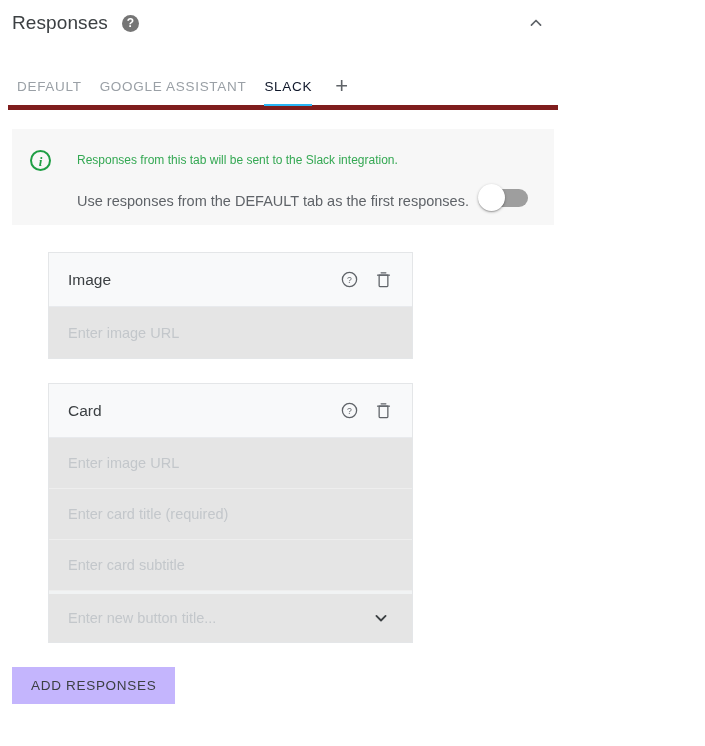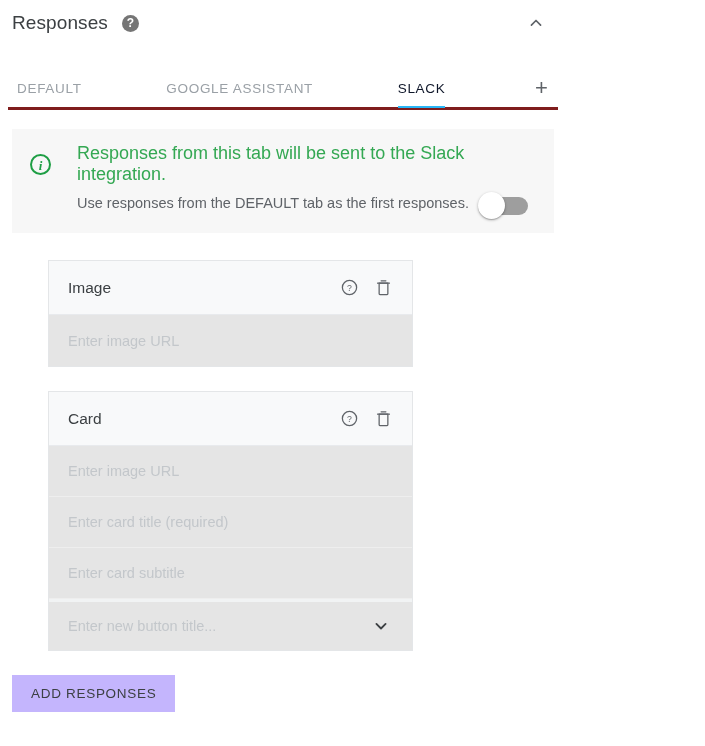--- a/index.html
+++ b/index.html
@@ -61,23 +61,22 @@
     margin-right: 6px;
   }
 
   
   .tabs-row {
     position: relative;
     display: flex;
     align-items: flex-end;
     height: 46px;
     margin: 18px 8px 0 8px;
-    border-bottom: 3px solid #7f1d1d;
-    box-sizing: border-box;
-    justify-content: space-between;
+    border-bottom: 5px solid #7f1d1d;
+    box-sizing: border-box;
   }
   .tab {
     font-size: 13.5px;
     letter-spacing: 0.7px;
     color: #9aa0a6;
     padding: 0 9px 11px 9px;
     cursor: pointer;
     position: relative;
     white-space: nowrap;
   }
@@ -125,25 +124,25 @@
     font-style: italic;
     font-family: "Liberation Serif", serif;
     font-weight: bold;
     line-height: 20px;
     text-align: center;
     box-sizing: border-box;
     margin-right: 26px;
   }
   .banner-text-green {
     color: #34a853;
-    font-size: 18px;
+    font-size: 12px;
   }
   .banner-line2 {
     display: flex;
-    align-items: flex-start;
+    align-items: flex-end;
     margin-top: 10px;
   }
   .banner-indent {
     width: 21px;
     flex: 0 0 21px;
     margin-right: 26px;
   }
   .banner-text-gray {
     color: #5f6368;
     font-size: 14.5px;

